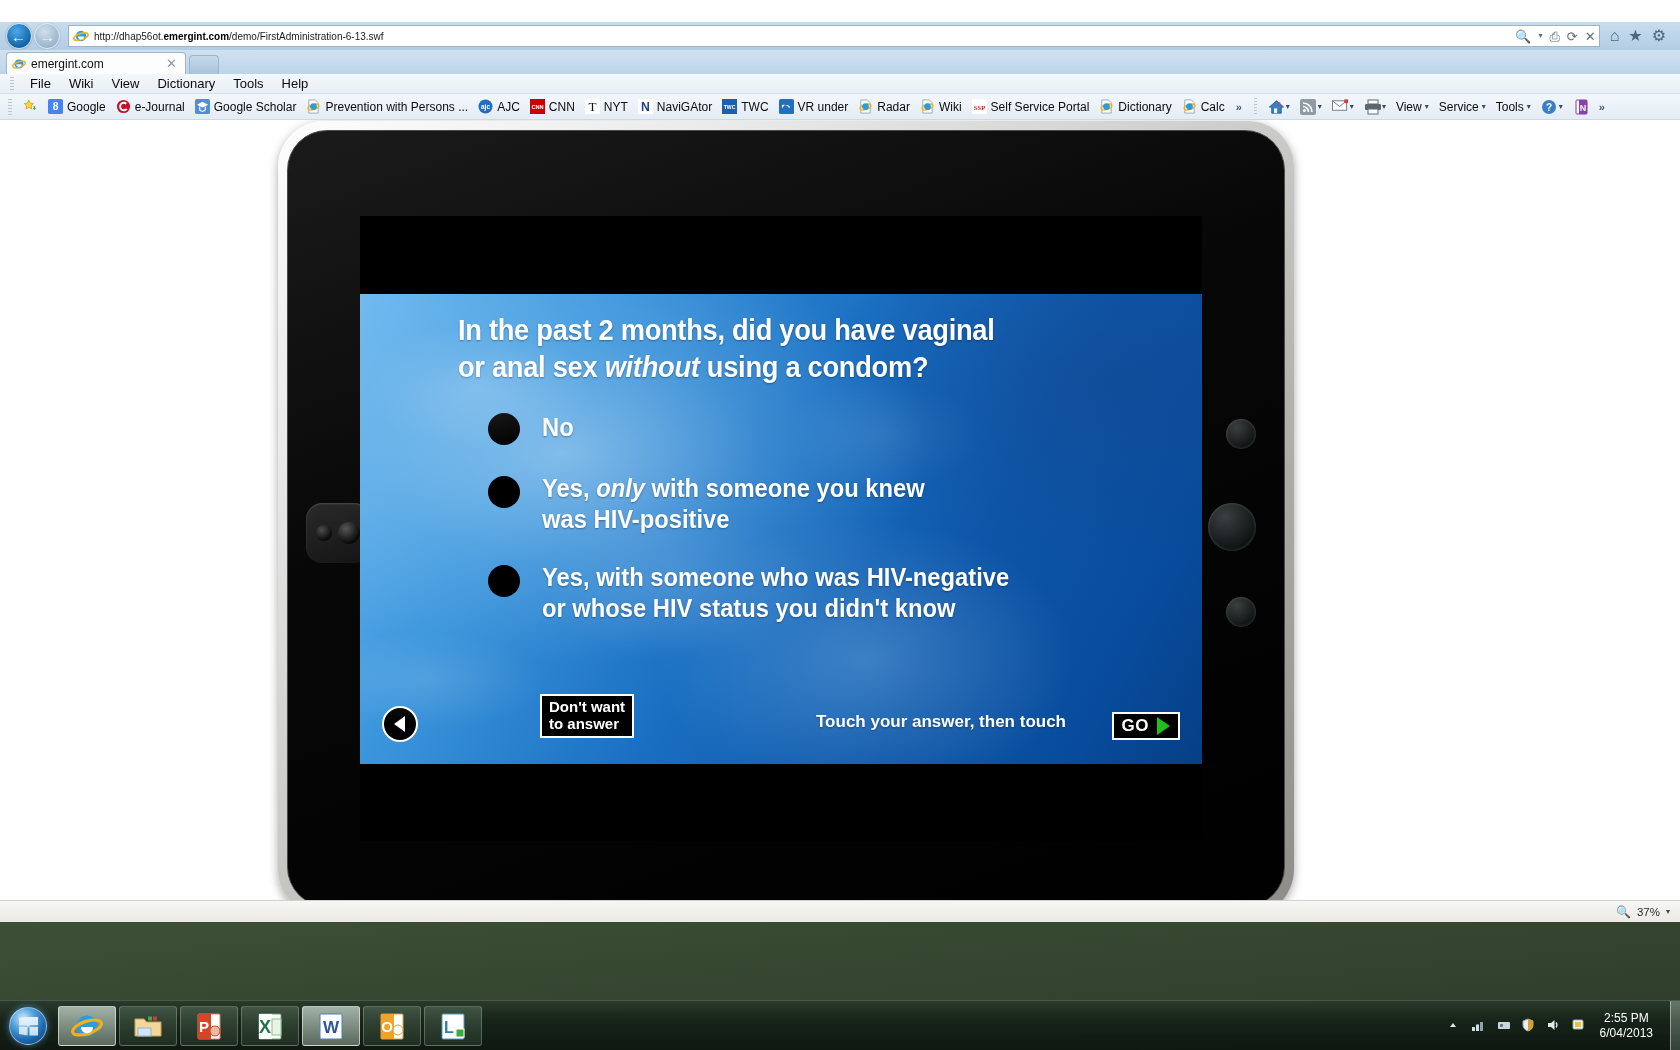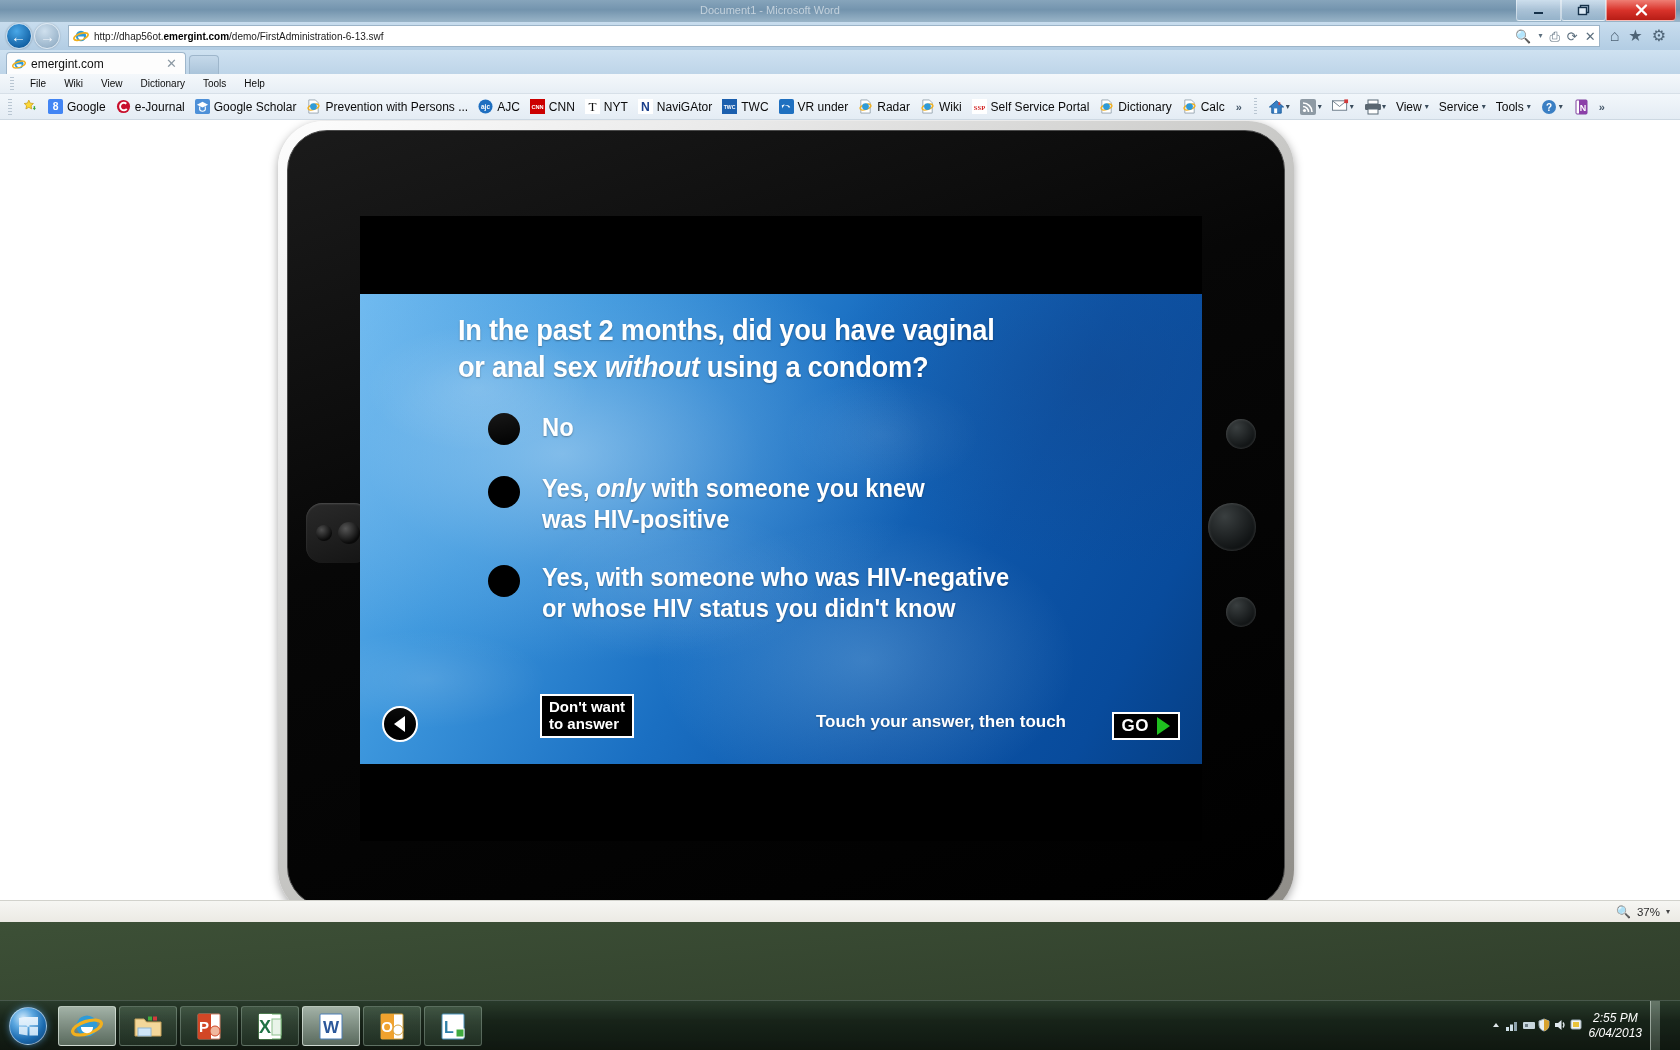--- a/index.html
+++ b/index.html
@@ -133,21 +133,21 @@
   .menu-row {
     position: absolute; left: 0; top: 74px; width: 1680px; height: 20px;
     background: linear-gradient(180deg,#f4f8fb,#e7eef5);
     display: flex; align-items: center; padding-left: 10px;
     border-bottom: 1px solid #d7e0e8;
   }
   .menu-row .grip {
     width: 4px; height: 14px; margin-right: 7px;
     background: repeating-linear-gradient(180deg,#b9c6d2 0 1px, transparent 1px 3px);
   }
-  .menu-item { font-size: 10px; color: #0b0b0b; padding: 0 9px; }
+  .menu-item { font-size: 13px; color: #0b0b0b; padding: 0 9px; }
 
   
   .fav-row {
     position: absolute; left: 0; top: 94px; width: 1680px; height: 26px;
     background: linear-gradient(180deg,#f2f7fb,#e4ecf4);
     display: flex; align-items: center; padding-left: 8px;
     border-bottom: 1px solid #cdd8e2;
   }
   .fav-row .grip {
     width: 4px; height: 16px; margin-right: 6px;
@@ -367,61 +367,40 @@
     display: flex; align-items: center; justify-content: center;
   }
   .tb-item.active {
     background: linear-gradient(180deg, rgba(205,220,210,0.75), rgba(150,172,155,0.55));
     border-color: rgba(240,250,242,0.6);
   }
   .tb-ico { width: 32px; height: 32px; position: relative; }
 
   .tray {
     position: absolute; right: 0; top: 0; height: 50px;
-    display: flex; align-items: center; padding-right: 20px; font-style: italic;
+    display: flex; align-items: center; gap: 9px; padding-right: 0;
   }
   .tray-ico { width: 16px; height: 16px; position: relative; }
   .clock {
     color: #ffffff; font-size: 12px; line-height: 1.25;
     text-align: center; padding: 0 8px 0 4px;
   }
   .show-desk {
     width: 10px; height: 50px;
     background: linear-gradient(180deg, rgba(215,230,220,0.35), rgba(160,185,165,0.25));
     border-left: 1px solid rgba(230,240,232,0.5);
   }
 </style>
 </head>
 <body>
 
 <div class="desktop"></div>
 
 <div class="ie-window">
 
-  <div class="titlebar">
-    <div class="ghost-text">Document1 - Microsoft Word</div>
-    <div class="win-btns">
-      <div class="win-btn min">
-        <svg width="13" height="11" viewBox="0 0 13 11">
-            <rect x="2" y="7" width="9" height="2" fill="#15314a"></rect>
-          </svg>
-      </div>
-      <div class="win-btn max">
-        <svg width="13" height="12" viewBox="0 0 13 12">
-          <rect x="3.5" y="1.5" width="8" height="7" fill="none" stroke="#15314a" stroke-width="1.4"></rect>
-          <rect x="1.5" y="3.5" width="8" height="7" fill="#dceaf5" stroke="#15314a" stroke-width="1.4"></rect>
-        </svg>
-      </div>
-      <div class="win-btn close">
-        <svg width="15" height="14" viewBox="0 0 15 14">
-          <path d="M3 2.5 L12 11.5 M12 2.5 L3 11.5" stroke="#ffffff" stroke-width="2.4" stroke-linecap="round"></path>
-        </svg>
-      </div>
-    </div>
-  </div>
 
   <div class="addr-row">
     <div class="nav-back">
         <span class="arw">←</span>
       </div>
     <div class="nav-fwd">
         <span class="arw">→</span>
       </div>
 
     <div class="url-box">

